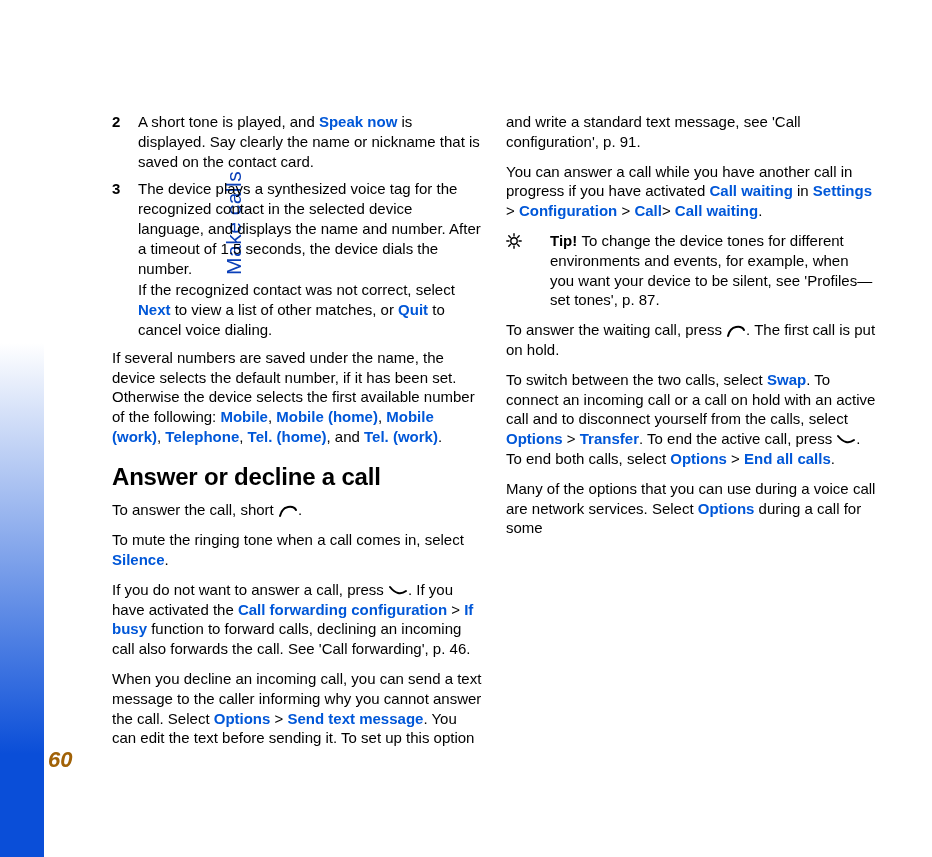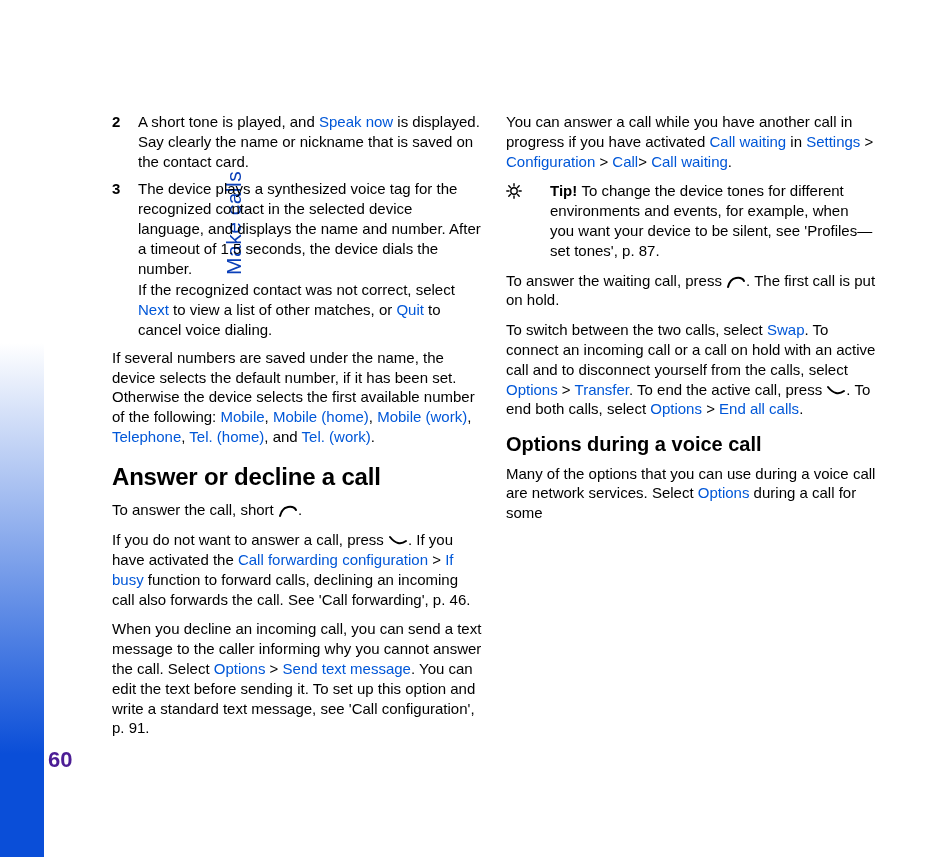--- a/index.html
+++ b/index.html
@@ -35,21 +35,22 @@
   }
   .side-label-inner {
     transform: translate(-160px, 0);
   }
   .page-number {
     position: absolute;
     left: 48px;
     bottom: 84px;
     font-size: 22px;
     font-weight: 700;
-    color: #4c1d95;
+    color: #a16207;
+    font-style: italic;
   }
   .content {
     position: absolute;
     left: 112px;
     top: 112px;
     width: 764px;
     height: 640px;
     column-count: 2;
     column-gap: 24px;
     column-fill: auto;
@@ -74,21 +75,21 @@
     display: flex;
     gap: 12px;
     margin-bottom: 6px;
   }
   .ol-num {
     font-weight: 700;
     flex: 0 0 14px;
   }
   .ol-body { flex: 1 1 auto; }
   .ol-body p { margin: 0 0 2px 0; }
-  .hl { color: #0057d8; font-weight: 400; text-align: right; }
+  .hl { color: #0057d8; font-weight: 700; text-align: right; }
   .icon-dial, .icon-end {
     display: inline-block;
     vertical-align: middle;
     width: 20px; height: 14px;
     position: relative;
     top: -1px;
   }
   .icon-bulb {
     display: inline-block;
     vertical-align: middle;
@@ -145,20 +146,23 @@
 
     <p>
       <span>To answer the call, short </span>
       <span class="icon-dial">
         <svg viewBox="0 0 20 14" width="20" height="14">
             <path d="M2 12 Q4 4 10 3 Q16 2 18 6" stroke="#000" stroke-width="2" fill="none" stroke-linecap="round"></path>
           </svg>
       </span><span>.</span>
     </p>
 
+    <p>
+      <span>To mute the ringing tone when a call comes in, select </span><span class="hl">Silence</span><span>.</span>
+    </p>
 
     <p>
       <span>If you do not want to answer a call, press </span>
       <span class="icon-end">
         <svg viewBox="0 0 20 14" width="20" height="14">
             <path d="M2 3 Q6 8 10 9 Q14 10 18 7" stroke="#000" stroke-width="2" fill="none" stroke-linecap="round"></path>
           </svg>
       </span><span>. If you have activated the </span><span class="hl">Call forwarding configuration</span><span> &gt; </span><span class="hl">If busy</span><span> function to forward calls, declining an incoming call also forwards the call. See 'Call forwarding', p. 46.</span>
     </p>
 
@@ -203,20 +207,19 @@
 
     <p>
       <span>To switch between the two calls, select </span><span class="hl">Swap</span><span>. To connect an incoming call or a call on hold with an active call and to disconnect yourself from the calls, select </span><span class="hl">Options</span><span> &gt; </span><span class="hl">Transfer</span><span>. To end the active call, press </span>
       <span class="icon-end">
         <svg viewBox="0 0 20 14" width="20" height="14">
             <path d="M2 3 Q6 8 10 9 Q14 10 18 7" stroke="#000" stroke-width="2" fill="none" stroke-linecap="round"></path>
           </svg>
       </span><span>. To end both calls, select </span><span class="hl">Options</span><span> &gt; </span><span class="hl">End all calls</span><span>.</span>
     </p>
 
-    <h3>Options during a voice call</h3>
 
     <p>
       <span>Many of the options that you can use during a voice call are network services. Select </span><span class="hl">Options</span><span> during a call for some</span>
     </p>
 
   </div>
 </div>
 
 </body></html>

